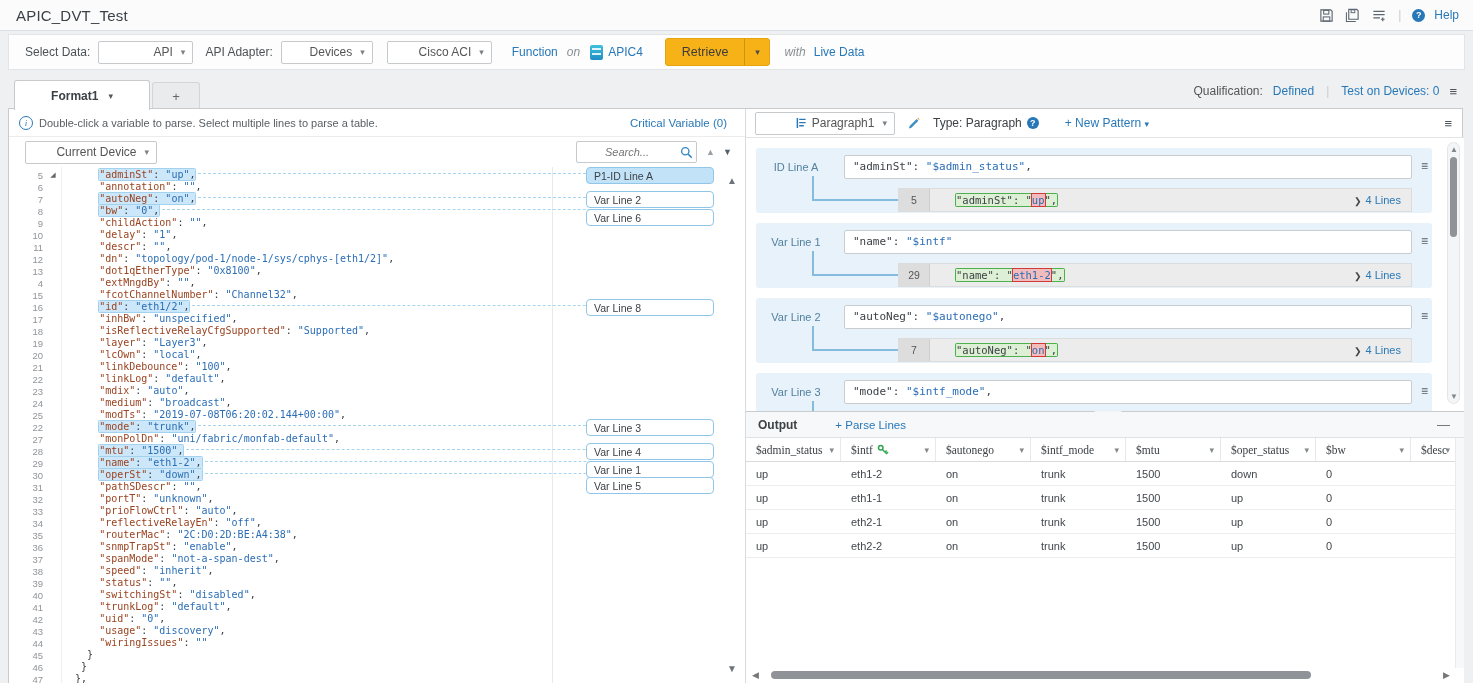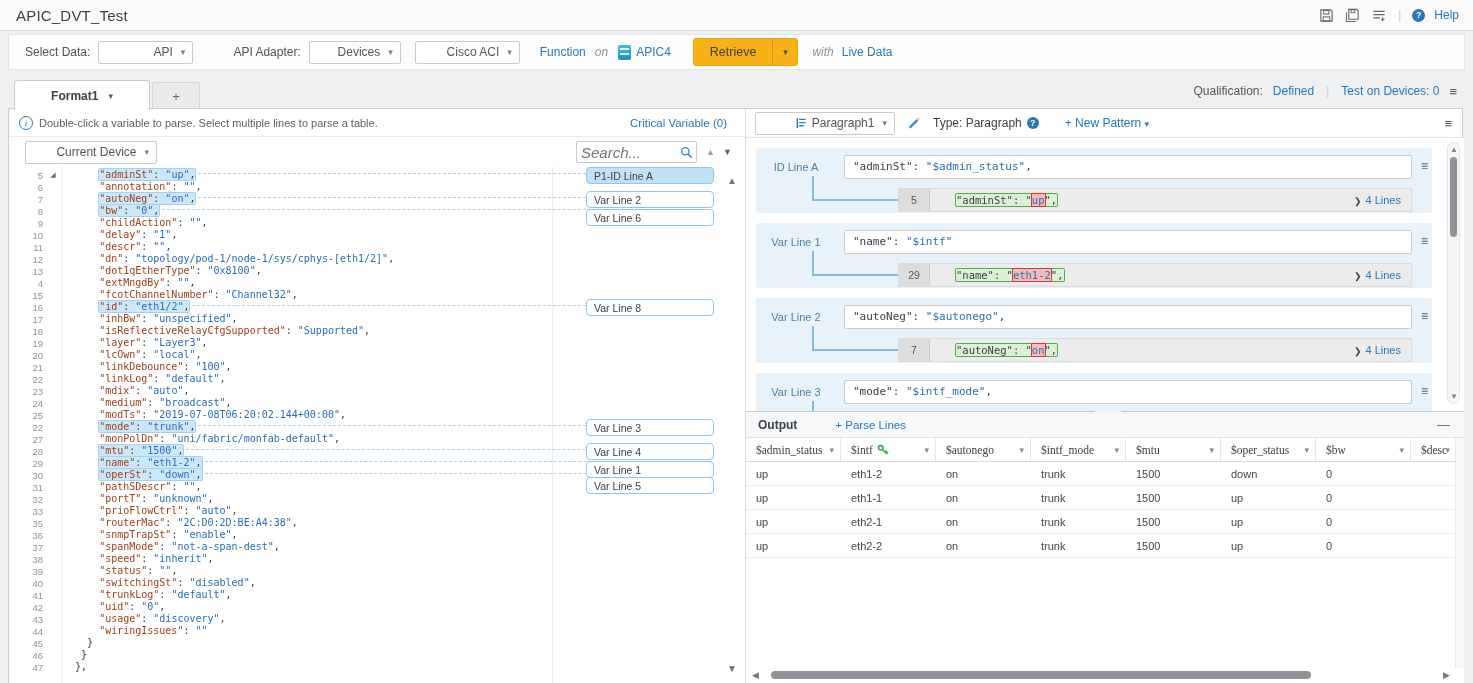--- a/index.html
+++ b/index.html
@@ -42,21 +42,21 @@
   .left-panel{position:absolute;left:0;top:0;width:736px;height:575px;}
   .panel-divider{position:absolute;left:736px;top:0;width:1px;height:575px;background:#d9dcde;}
   .right-panel{position:absolute;left:737px;top:0;width:718px;height:575px;}
 
   
   .info-row{position:absolute;left:0;top:0;width:736px;height:28px;border-bottom:1px solid #ececec;display:flex;align-items:center;font-size:11px;color:#5a6066;box-sizing:border-box;}
   .info-i{width:12px;height:12px;border-radius:50%;border:1px solid #2878b8;color:#2878b8;font-size:9px;display:inline-flex;align-items:center;justify-content:center;margin:0 6px 0 10px;font-style:italic;font-family:"Liberation Serif",serif;}
   .crit-link{position:absolute;right:18px;font-size:11.5px;cursor:pointer;}
   .controls-row{position:absolute;left:0;top:28px;width:736px;height:30px;display:flex;align-items:center;}
   .search-wrap{position:absolute;left:567px;top:4px;width:121px;height:22px;border:1px solid #c6cacd;border-radius:2px;background:#fff;display:flex;align-items:center;box-sizing:border-box;}
-  .search-wrap input{border:none;outline:none;flex:1;min-width:0;font-size:15px;font-style:italic;color:#777;padding:0 4px;background:transparent;font-family:"Liberation Sans",sans-serif;}
+  .search-wrap input{border:none;outline:none;flex:1;min-width:0;font-size:11px;font-style:italic;color:#777;padding:0 4px;background:transparent;font-family:"Liberation Sans",sans-serif;margin-left:24px;}
   .tri{font-size:9px;color:#777;cursor:pointer;padding:2px;}
 
   .code-area{position:absolute;left:0;top:58px;width:736px;height:517px;overflow:hidden;background:#fff;}
   .gutter-line{position:absolute;left:52px;top:0;bottom:0;width:1px;background:#efefef;}
   .mid-line{position:absolute;left:543px;top:0;bottom:0;width:1px;background:#e9e9e9;}
   #code-lines{position:absolute;left:0;top:2px;width:705px;}
   .code-row{display:flex;align-items:center;height:12px;width:705px;font-size:10px;}
   .code-row .ln{width:34px;text-align:right;color:#8f9499;font-size:9.5px;flex:none;font-family:"Liberation Sans",sans-serif;}
   .code-row .caret{width:20px;flex:none;text-align:center;color:#666;font-size:7px;line-height:12px;}
   .codetext{white-space:pre;font-family:"DejaVu Sans Mono",monospace;font-size:10px;line-height:12px;color:#3a3f44;}
@@ -157,21 +157,21 @@
       <span class="help-link blue">Help</span>
     </div>
   </div>
 
   <div class="toolbar">
     <span class="lbl">Select Data:</span>
     <span class="sel" style="width:95px;margin-left:8px;">
       <span>API</span>
         <span class="chev">▾</span>
     </span>
-    <span class="lbl" style="margin-left:40px;">API Adapter:</span>
+    <span class="lbl" style="margin-left:12px;">API Adapter:</span>
     <span class="sel" style="width:92px;margin-left:8px;">
       <span>Devices</span>
         <span class="chev">▾</span>
     </span>
     <span class="sel" style="width:105px;margin-left:14px;">
       <span>Cisco ACI</span>
         <span class="chev">▾</span>
     </span>
     <span class="blue" style="margin-left:20px;cursor:pointer;">Function</span>
     <span class="ital" style="margin-left:9px;">on</span>
@@ -376,20 +376,25 @@
               <span class="ln">32</span>
               <span class="caret"></span>
               <span class="codetext">      <span><span class="k">"portT"</span>: <span class="v">"unknown"</span>,</span></span>
             </div>
             <div class="code-row">
               <span class="ln">33</span>
               <span class="caret"></span>
               <span class="codetext">      <span><span class="k">"prioFlowCtrl"</span>: <span class="v">"auto"</span>,</span></span>
             </div>
             <div class="code-row">
+              <span class="ln">34</span>
+              <span class="caret"></span>
+              <span class="codetext">      <span><span class="k">"reflectiveRelayEn"</span>: <span class="v">"off"</span>,</span></span>
+            </div>
+            <div class="code-row">
               <span class="ln">35</span>
               <span class="caret"></span>
               <span class="codetext">      <span><span class="k">"routerMac"</span>: <span class="v">"2C:D0:2D:BE:A4:38"</span>,</span></span>
             </div>
             <div class="code-row">
               <span class="ln">36</span>
               <span class="caret"></span>
               <span class="codetext">      <span><span class="k">"snmpTrapSt"</span>: <span class="v">"enable"</span>,</span></span>
             </div>
             <div class="code-row">

